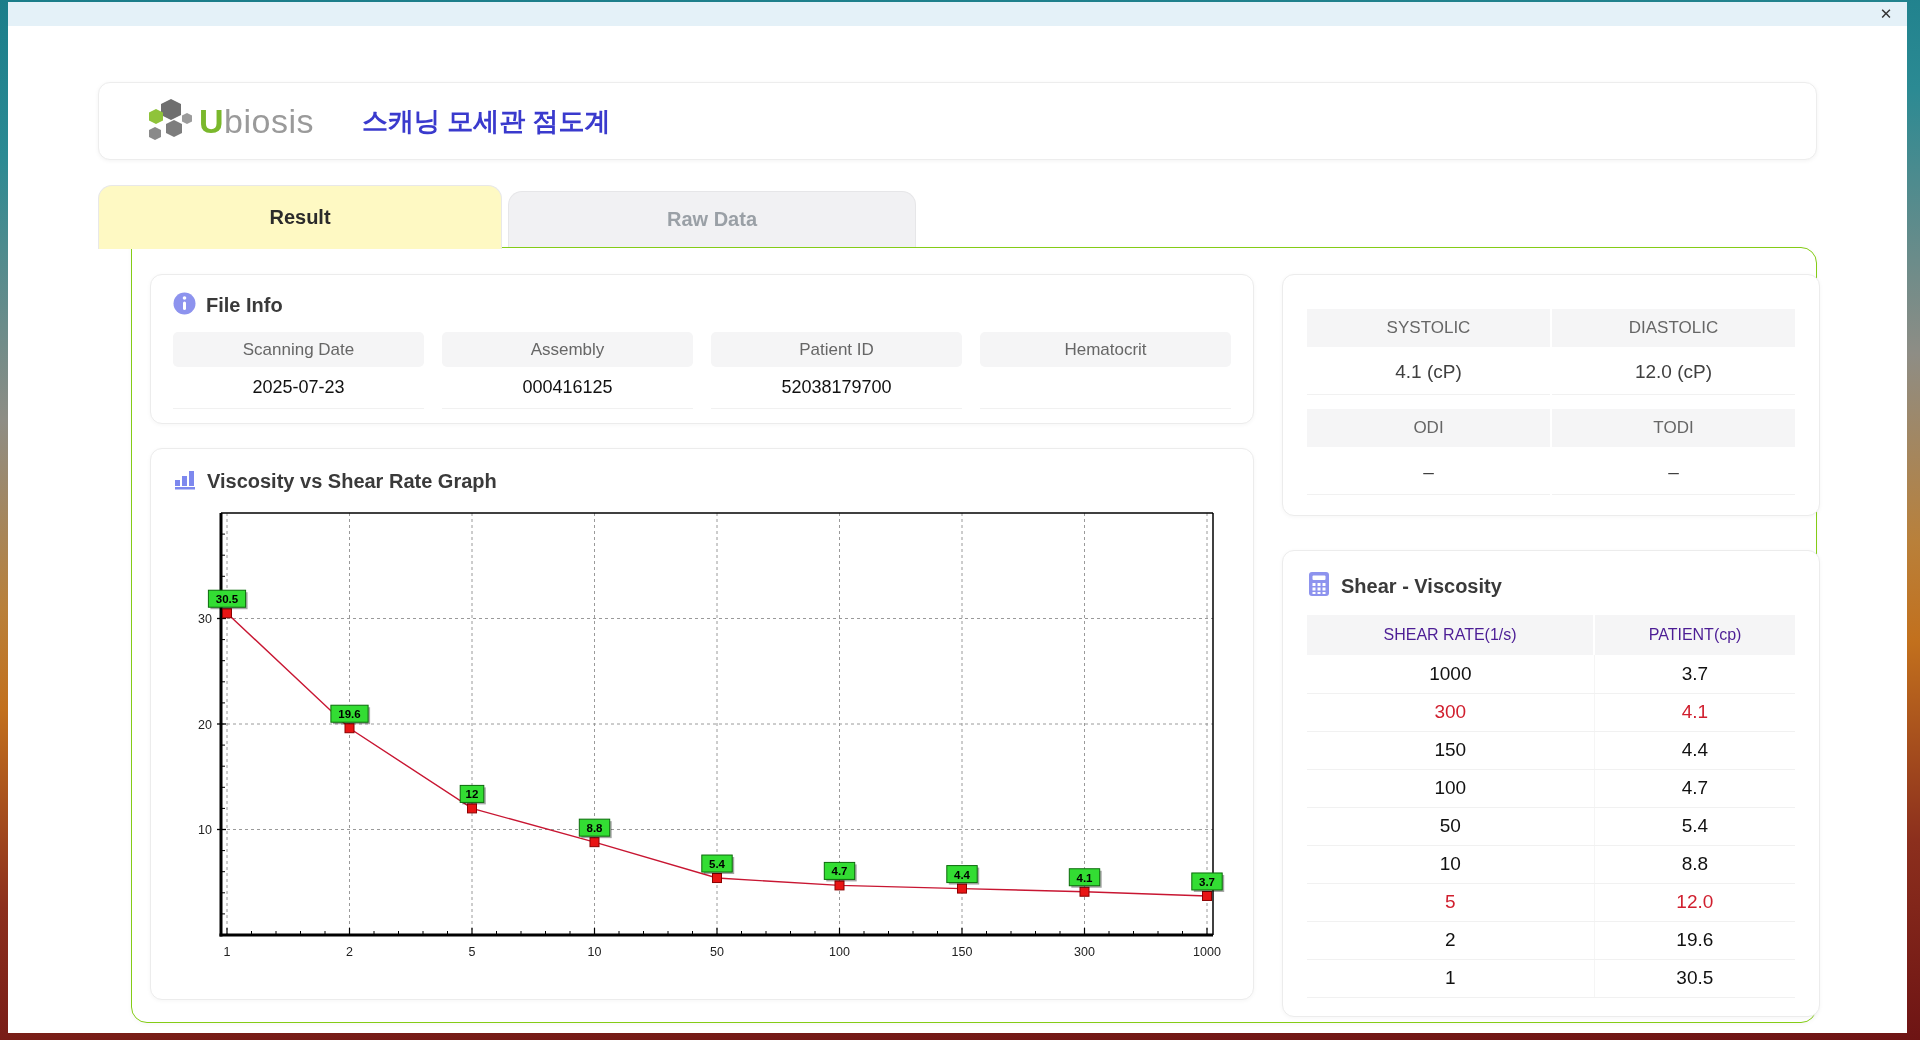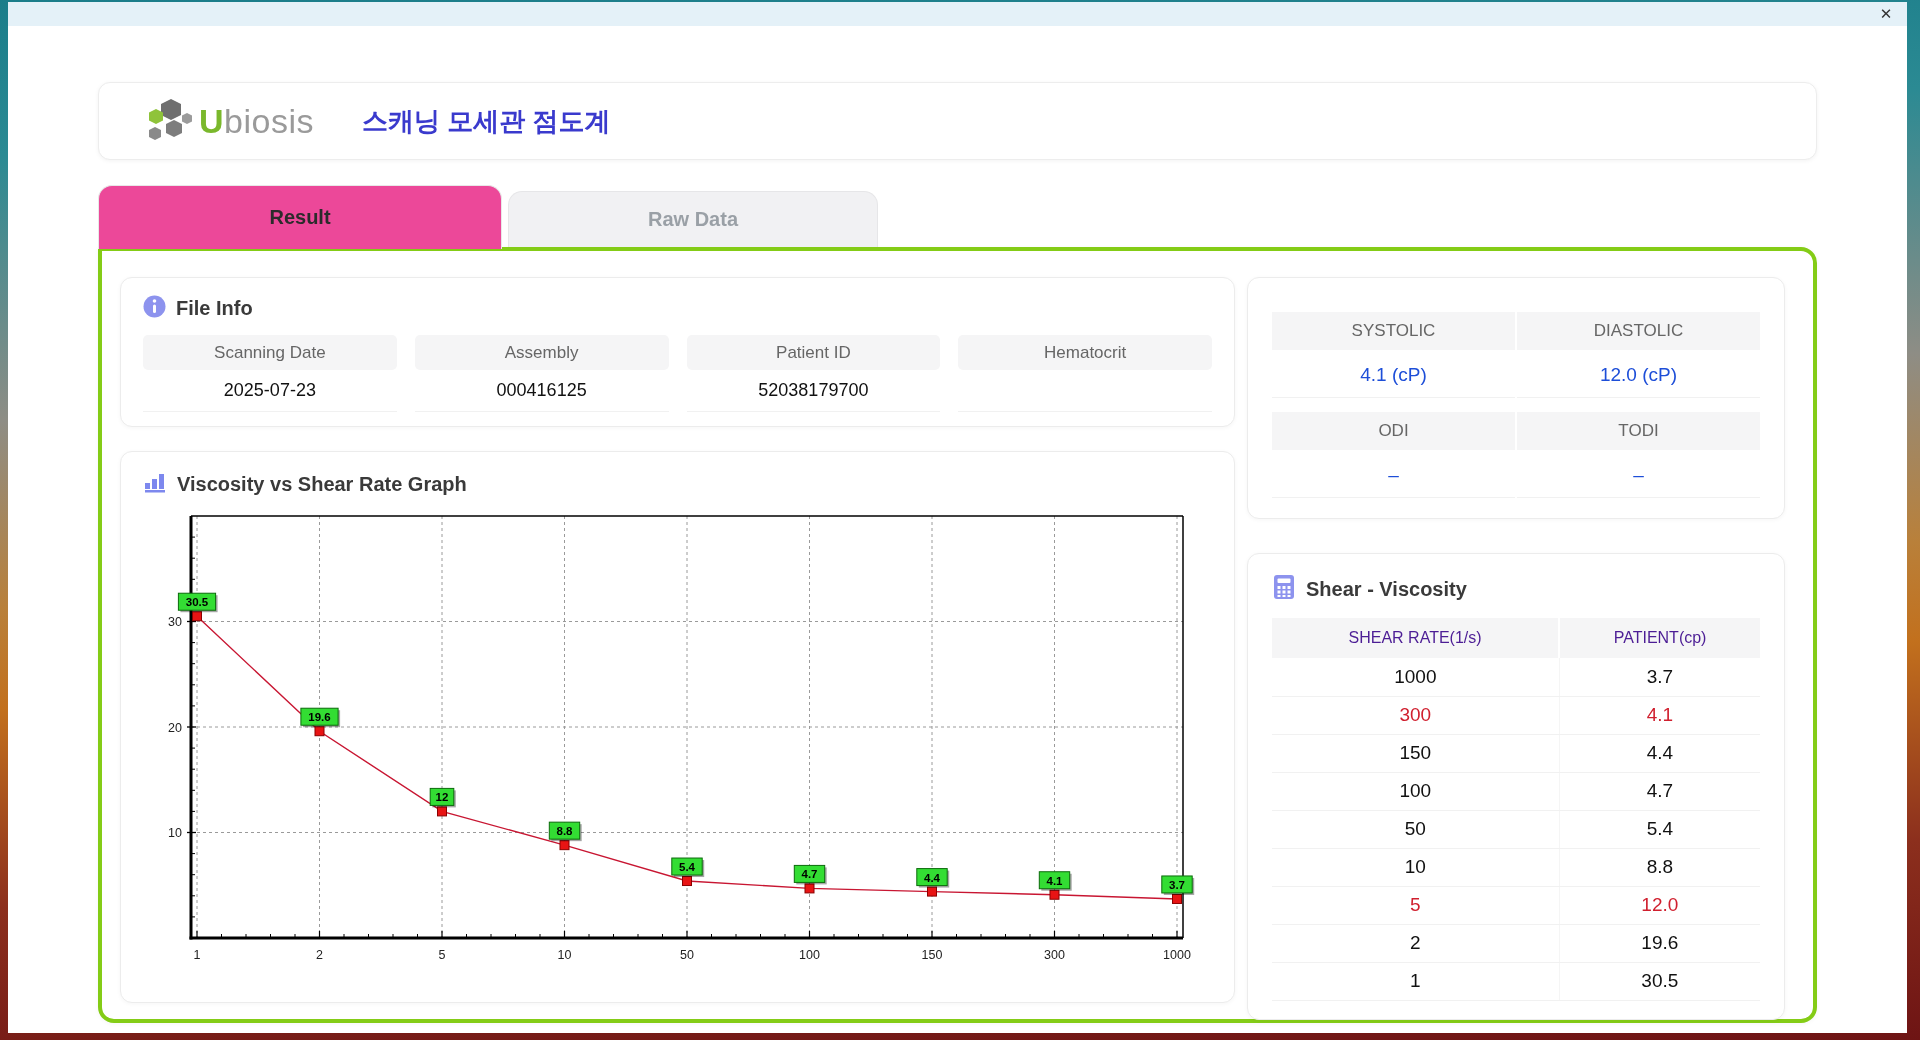--- a/index.html
+++ b/index.html
@@ -21,28 +21,28 @@
     display:flex; align-items:center; padding:0 42px; }
   .logo { display:flex; align-items:center; gap:6px; }
   .logo-text { font-size:34px; letter-spacing:0.5px; }
   .logo-u { color:#7ab82c; font-weight:bold; }
   .logo-rest { color:#9a9a9a; }
   .app-title { margin-left:48px; font-size:26px; font-weight:bold; color:#3a3acd; }
 
   .tabs { margin-top:25px; display:flex; align-items:flex-end; gap:6px; height:62px; position:relative; z-index:2; }
   .tab { width:404px; height:62px; display:flex; align-items:center; justify-content:center;
     font-size:20px; font-weight:bold; border-radius:14px 14px 0 0; cursor:pointer; }
-  .tab.active { background:#ec4899; color:#2b2b2b; border:1px solid #e8e8e8; border-bottom:none;
+  .tab.active { background:#fef9c3; color:#2b2b2b; border:1px solid #e8e8e8; border-bottom:none;
     margin-bottom:-2px; height:64px; }
   .tab.inactive { background:#f1f1f3; color:#9aa0a6; border:1px solid #e6e6e8; border-bottom:none;
-    height:56px; width:370px; }
-
-  .panel { background:#fff; border:4px solid #84cc16; border-radius:0 16px 16px 16px;
+    height:56px; width:408px; }
+
+  .panel { background:#fff; border:1px solid #84cc16; border-radius:0 16px 16px 16px;
     box-shadow:0 1px 5px rgba(0,0,0,0.04); height:776px;
-    padding:26px 28px 24px 18px; display:flex; gap:12px; position:relative; z-index:1; }
+    padding:26px 28px 24px 18px; display:flex; gap:28px; position:relative; z-index:1;margin-left:33px; }
   .left-col { flex:1; display:flex; flex-direction:column; }
   .right-col { flex:0 0 538px; display:flex; flex-direction:column; }
 
   .card { background:#fff; border:1px solid #ececec; border-radius:12px;
     box-shadow:0 1px 4px rgba(0,0,0,0.04); }
   .card-head { display:flex; align-items:center; gap:10px; }
   .card-title { font-size:20px; font-weight:bold; color:#3a3a3a; }
 
   .file-info-card { padding:17px 22px 14px 22px; height:153px; }
   .fields { margin-top:13px; display:grid; grid-template-columns:repeat(4,1fr); column-gap:18px; }
@@ -52,21 +52,21 @@
     font-size:18px; color:#111; border-bottom:1px solid #f1f1f1; }
 
   .graph-card { margin-top:24px; padding:18px 22px; flex:1; }
   .chart-wrap { margin-top:12px; }
 
   .bv-card { padding:20px 24px; height:242px; }
   .bv-grid { margin-top:14px; display:grid; grid-template-columns:1fr 1fr; gap:2px; }
   .bv-label { background:#f5f5f6; height:38px; display:flex; align-items:center;
     justify-content:center; font-size:17px; color:#666; }
   .bv-value { height:46px; display:flex; align-items:center; justify-content:center;
-    font-size:19px; color:#1d4ed8; border-bottom:1px solid #f1f1f1;text-align:right; }
+    font-size:19px; color:#404040; border-bottom:1px solid #f1f1f1;text-align:right; }
 
   .shear-card { margin-top:34px; padding:20px 24px; height:467px; }
   .shear-table { margin-top:14px; width:100%; border-collapse:collapse; }
   .shear-table th { background:#f5f5f6; height:40px; font-size:16px; color:#4c1d95;
     font-weight:normal; }
   .shear-table th:first-child { border-right:2px solid #fff; }
   .shear-table td { height:38px; text-align:center; font-size:19px; color:#111;
     border-bottom:1px solid #f1f1f1; }
   .shear-table td:first-child { border-right:1px solid #f5f5f5; }
   .shear-table tr.alert td { color:#d01f2e; }

